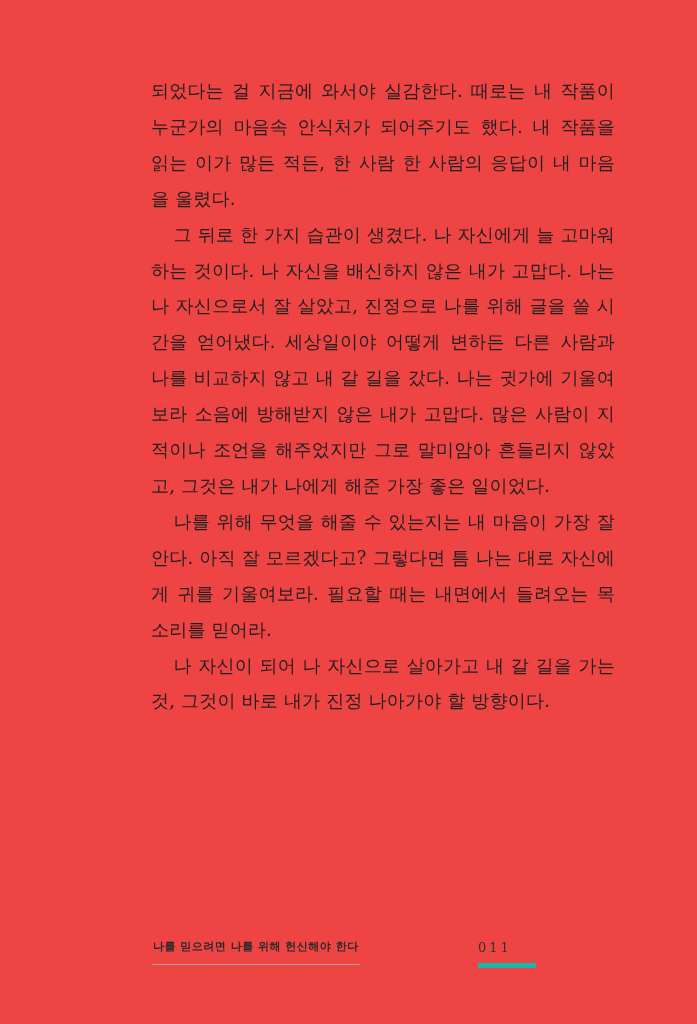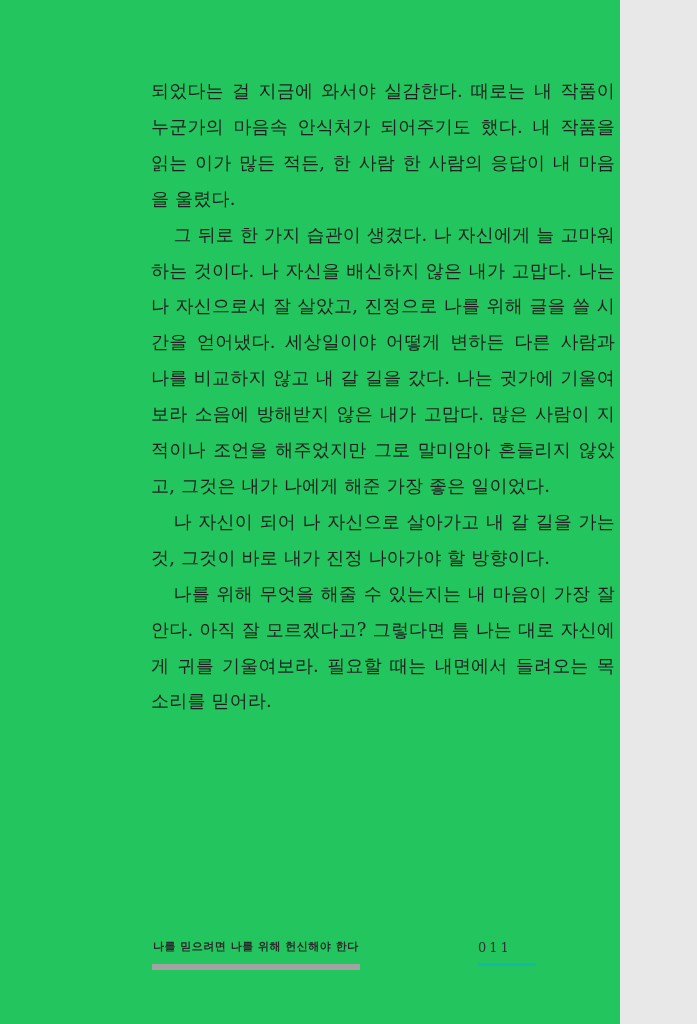--- a/index.html
+++ b/index.html
@@ -1,21 +1,21 @@
 <!DOCTYPE html>
 <html><head>
 <meta charset="utf-8">
 <style>
   * { margin: 0; padding: 0; box-sizing: border-box; }
   html, body { background: #e8e8e8; }
   .page {
     position: relative;
-    width: 620px;
+    width: 697px;
     height: 1024px;
-    background: #22c55e;
+    background: #ef4444;
     font-family: "DejaVu Serif", "Liberation Serif", serif;
     overflow: hidden;
   }
   .body-text {
     position: absolute;
     left: 151px;
     top: 73px;
     width: 464px;
     font-size: 18px;
     line-height: 35.9px;
@@ -29,44 +29,44 @@
   .footer-title {
     position: absolute;
     left: 152px;
     top: 939px;
     display: inline-block;
     font-size: 11px;
     font-weight: bold;
     color: #2a2a2a;
     letter-spacing: 0.5px;
     padding: 0 1px 10px 1px;
-    border-bottom: 6px solid #a3a3a3;
+    border-bottom: 1px solid #a3a3a3;
   }
   .page-number {
     position: absolute;
     left: 478px;
     top: 940px;
     width: 58px;
     font-size: 13px;
     color: #333333;
     letter-spacing: 3px;
     font-variant-numeric: oldstyle-nums;
     padding-bottom: 8px;
-    border-bottom: 3px solid #14b8a6;
+    border-bottom: 5px solid #14b8a6;
   }
 </style>
 </head>
 <body>
 
 <div class="page">
 
   <div class="body-text">
     <p>되었다는 걸 지금에 와서야 실감한다. 때로는 내 작품이 누군가의 마음속 안식처가 되어주기도 했다. 내 작품을 읽는 이가 많든 적든, 한 사람 한 사람의 응답이 내 마음을 울렸다.</p>
     <p class="indent">그 뒤로 한 가지 습관이 생겼다. 나 자신에게 늘 고마워하는 것이다. 나 자신을 배신하지 않은 내가 고맙다. 나는 나 자신으로서 잘 살았고, 진정으로 나를 위해 글을 쓸 시간을 얻어냈다. 세상일이야 어떻게 변하든 다른 사람과 나를 비교하지 않고 내 갈 길을 갔다. 나는 귓가에 기울여보라 소음에 방해받지 않은 내가 고맙다. 많은 사람이 지적이나 조언을 해주었지만 그로 말미암아 흔들리지 않았고, 그것은 내가 나에게 해준 가장 좋은 일이었다.</p>
+    <p class="indent">나를 위해 무엇을 해줄 수 있는지는 내 마음이 가장 잘 안다. 아직 잘 모르겠다고? 그렇다면 틈 나는 대로 자신에게 귀를 기울여보라. 필요할 때는 내면에서 들려오는 목소리를 믿어라.</p>
     <p class="indent">나 자신이 되어 나 자신으로 살아가고 내 갈 길을 가는 것, 그것이 바로 내가 진정 나아가야 할 방향이다.</p>
-    <p class="indent">나를 위해 무엇을 해줄 수 있는지는 내 마음이 가장 잘 안다. 아직 잘 모르겠다고? 그렇다면 틈 나는 대로 자신에게 귀를 기울여보라. 필요할 때는 내면에서 들려오는 목소리를 믿어라.</p>
   </div>
 
   <div class="footer-title">나를 믿으려면 나를 위해 헌신해야 한다</div>
 
   <div class="page-number">011</div>
 
 </div>
 
 </body></html>

